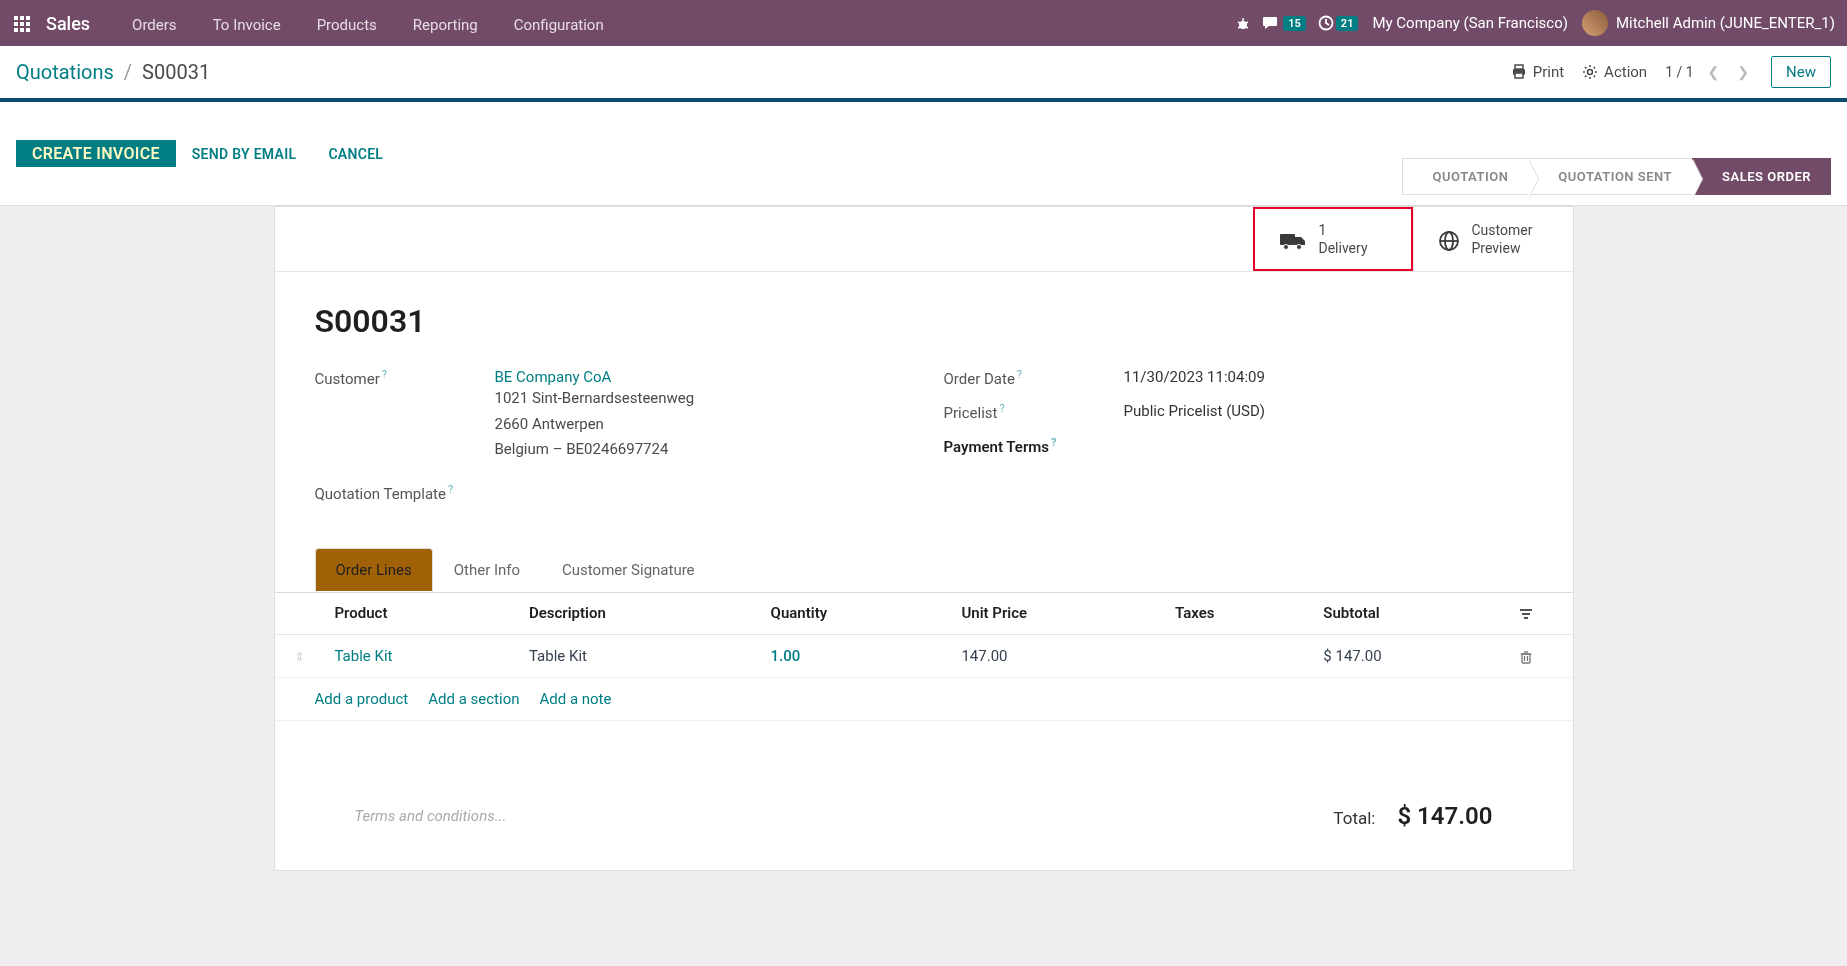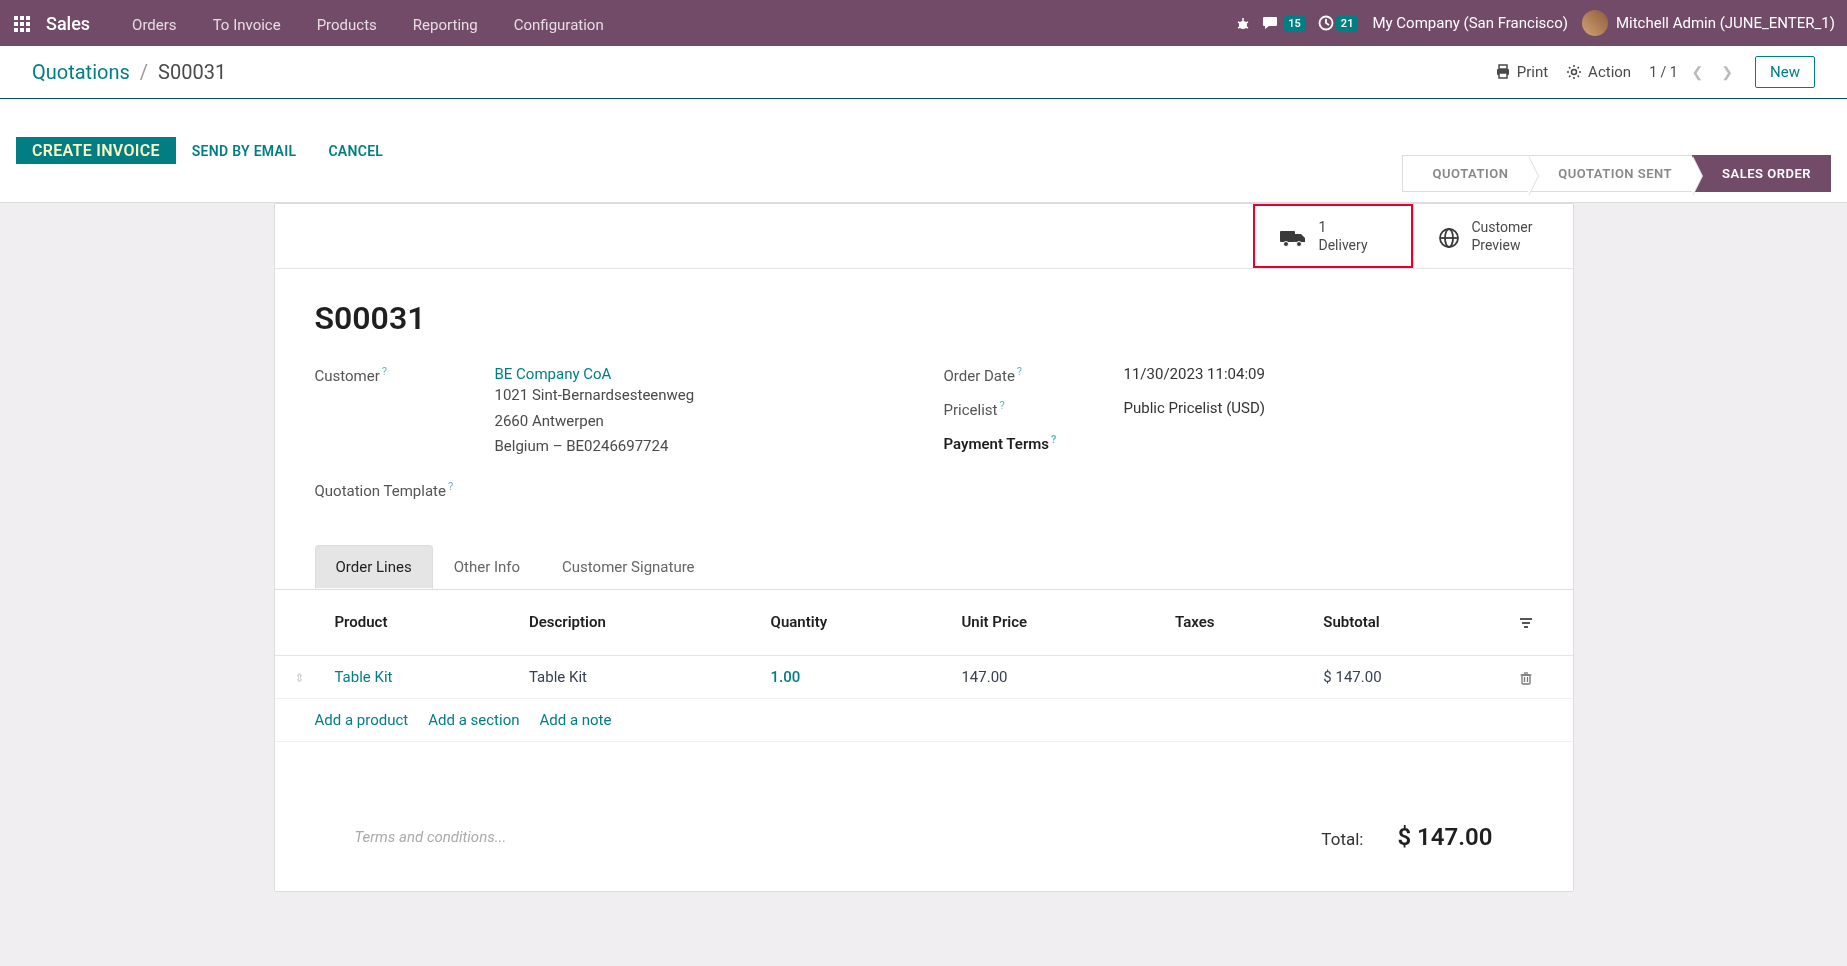--- a/index.html
+++ b/index.html
@@ -11,21 +11,21 @@
 .app-icon { width: 20px; height: 20px; display: inline-flex; align-items: center; justify-content: center; cursor: pointer; }
 .app-title { font-size: 18px; font-weight: 500; margin: 0 20px 0 6px; }
 .nav-item { padding: 0 14px; font-size: 15px; color: #e8dce4; cursor: pointer; }
 .navbar-right { margin-left: auto; display: flex; align-items: center; gap: 14px; font-size: 15px; }
 .nav-icon-group { display: flex; align-items: center; gap: 12px; }
 .badge { background: #017e84; color: #fff; font-size: 11px; padding: 1px 5px; border-radius: 3px; margin-left: 2px; font-weight: 600; }
 .avatar { width: 26px; height: 26px; border-radius: 50%; background: linear-gradient(45deg, #d4a373, #8b5a3c); display: inline-block; }
 .company-name, .user-name { cursor: pointer; }
 
 
-.action-bar { background: #fff; display: flex; align-items: center; padding: 10px 32px; border-bottom: 1px solid #0c4a6e; }
+.action-bar { background: #fff; display: flex; align-items: center; padding: 10px 16px; border-bottom: 4px solid #0c4a6e; }
 .breadcrumb { font-size: 20px; display: flex; align-items: center; gap: 10px; }
 .breadcrumb-link { color: #017e84; cursor: pointer; }
 .breadcrumb-sep { color: #999; }
 .breadcrumb-current { color: #4a4a4a; }
 .action-bar-right { margin-left: auto; display: flex; align-items: center; gap: 18px; color: #4a4a4a; }
 .action-link { cursor: pointer; display: inline-flex; align-items: center; gap: 6px; font-size: 15px; }
 .pager { display: flex; align-items: center; gap: 10px; }
 .pager-arrow { color: #bbb; cursor: pointer; font-size: 14px; padding: 0 4px; }
 .new-btn { border: 1px solid #017e84; color: #017e84; background: #fff; padding: 6px 14px; font-size: 15px; cursor: pointer; border-radius: 2px; }
 
@@ -61,42 +61,42 @@
 .field-label { width: 180px; color: #555; font-size: 15px; flex-shrink: 0; }
 .field-label.bold { font-weight: 600; color: #1f1f1f; }
 .field-help { color: #6bb5bb; font-size: 11px; vertical-align: super; margin-left: 2px; cursor: pointer; }
 .field-value { flex: 1; color: #333; font-size: 15px; }
 .field-value a { color: #017e84; text-decoration: none; }
 .addr-line { line-height: 1.7; color: #4a4a4a; }
 
 
 .tabs { display: flex; border-bottom: 1px solid #ddd; margin: 0 -40px; padding: 0 40px; position: relative; top: 1px; }
 .tab { padding: 12px 20px; color: #666; cursor: pointer; border: 1px solid transparent; font-size: 15px; }
-.tab.active { border: 1px solid #ddd; border-bottom-color: #fff; background: #e5e5e5; border-radius: 4px 4px 0 0; color: #1f1f1f; }
+.tab.active { border: 1px solid #ddd; border-bottom-color: #fff; background: #a16207; border-radius: 4px 4px 0 0; color: #1f1f1f; }
 
 
 .order-table { width: 100%; border-collapse: collapse; margin: 0 -40px; width: calc(100% + 80px); }
-.order-table th { text-align: left; padding: 24px 10px; font-weight: 600; color: #1f1f1f; border-bottom: 1px solid #e5e5e5; font-size: 15px; }
+.order-table th { text-align: left; padding: 12px 10px; font-weight: 600; color: #1f1f1f; border-bottom: 1px solid #e5e5e5; font-size: 15px; }
 .order-table th.right, .order-table td.right { text-align: left; }
 .order-table td { padding: 12px 10px; border-bottom: 1px solid #f0f0f0; font-size: 15px; }
 .order-table tr.line-row td:first-child { padding-left: 20px; }
 .order-table th:first-child { padding-left: 40px; width: 40px; }
 .order-table th:last-child, .order-table td:last-child { padding-right: 40px; width: 50px; }
 .drag-handle { color: #ccc; cursor: move; font-size: 12px; }
 .product-link { color: #017e84; cursor: pointer; }
 .qty-link { color: #017e84; font-weight: 500; }
 .delete-icon { color: #888; cursor: pointer; }
 .settings-icon-th { color: #555; cursor: pointer; }
 .add-links { padding: 12px 40px; display: flex; gap: 20px; }
 .add-link { color: #017e84; cursor: pointer; font-size: 15px; }
 
 
 .form-footer { display: flex; justify-content: space-between; align-items: center; padding: 20px 40px 20px; border-top: 1px solid transparent; margin-top: 60px; }
 .terms { color: #aaa; font-size: 15px; font-style: italic; }
-.totals { display: flex; align-items: baseline; gap: 34px; }
+.totals { display: flex; align-items: baseline; gap: 22px; }
 .total-label { font-size: 17px; color: #333; }
 .total-value { font-size: 24px; font-weight: 600; color: #1f1f1f; }
 
 svg { display: inline-block; vertical-align: middle; }
 </style>
 </head>
 <body>
 
 <div class="navbar">
   <div class="navbar-left">

